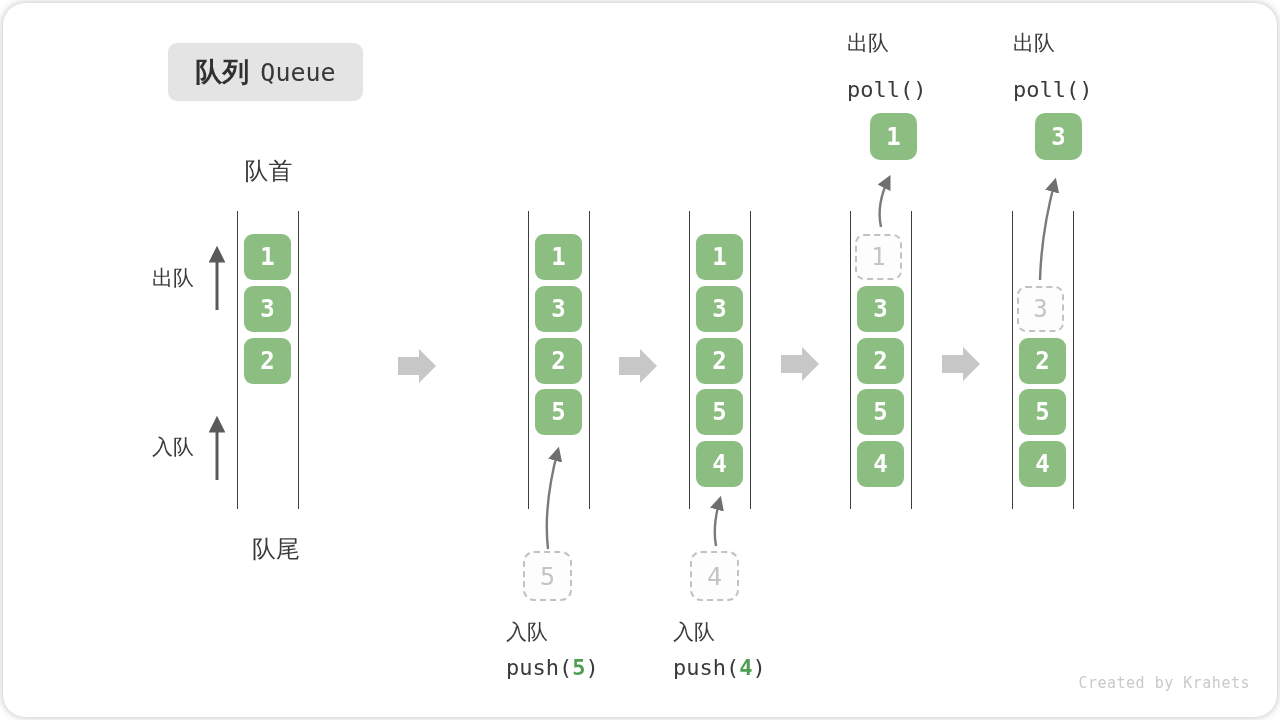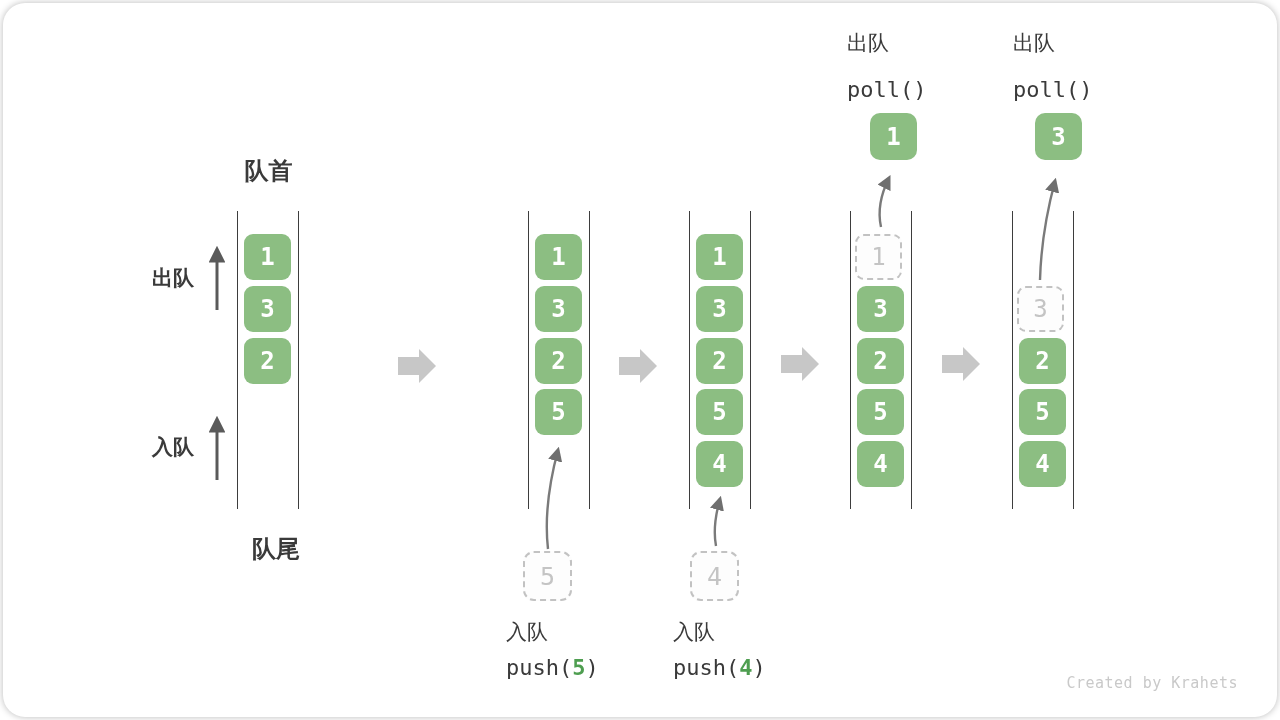--- a/index.html
+++ b/index.html
@@ -26,21 +26,21 @@
   .overlay{position:absolute;left:0;top:0;width:1280px;height:720px;pointer-events:none;}
 
   .title-badge{
     position:absolute;left:168px;top:43px;width:195px;height:58px;
     background:var(--badge-bg);border-radius:9px;
     display:flex;align-items:center;justify-content:center;gap:11px;
   }
   .title-zh{font-size:27px;font-weight:700;color:#303030;}
   .title-en{font-family:"DejaVu Sans Mono",monospace;font-size:25px;color:#383838;}
 
-  .lbl{position:absolute;color:var(--label-dark);font-weight:700;white-space:nowrap;}
+  .lbl{position:absolute;color:var(--label-dark);font-weight:400;white-space:nowrap;}
   .lbl-front{left:237px;top:155px;width:63px;text-align:center;font-size:24px;}
   .lbl-rear{left:237px;top:533px;width:63px;text-align:right;font-size:24px;}
   .lbl-dequeue{left:152px;top:264px;font-size:21px;}
   .lbl-enqueue{left:152px;top:433px;font-size:21px;}
 
   .queue-column{
     position:absolute;top:211px;height:298px;width:60px;
     border-left:1.6px solid var(--line-dark);
     border-right:1.6px solid var(--line-dark);
   }
@@ -79,21 +79,21 @@
   .caption .action{font-size:21px;font-weight:500;color:var(--label-dark);}
   .caption .code{margin-top:9px;font-family:"DejaVu Sans Mono",monospace;font-size:22px;color:var(--label-dark);}
   .caption .code .arg{color:var(--arg-green);font-weight:700;}
 
   .poll-ann{position:absolute;top:29px;white-space:nowrap;}
   .poll-ann-3{left:847px;} .poll-ann-4{left:1013px;}
   .poll-ann .action{font-size:21px;font-weight:500;color:var(--label-dark);}
   .poll-ann .code{margin-top:20px;font-family:"DejaVu Sans Mono",monospace;font-size:22px;color:var(--label-dark);}
 
   .watermark{
-    position:absolute;right:42px;top:674px;
+    position:absolute;right:30px;top:674px;
     font-family:"DejaVu Sans Mono",monospace;font-size:15px;letter-spacing:0.5px;
     color:var(--watermark);
   }
 </style>
 </head>
 <body>
 
 <div class="stage-root">
   <div class="card"></div>
 
@@ -120,20 +120,24 @@
       <path d="M881,227 C877,209 882,192 889,178" marker-end="url(#ah-curve)"></path>
       <path d="M1040,280 C1041,244 1047,211 1055,181" marker-end="url(#ah-curve)"></path>
     </g>
 
     <g fill="none" stroke="#5A5A5A" stroke-width="3">
       <path d="M217,310 L217,250" marker-end="url(#ah-dark)"></path>
       <path d="M217,480 L217,420" marker-end="url(#ah-dark)"></path>
     </g>
   </svg>
 
+  <div class="title-badge">
+    <span class="title-zh">队列</span>
+    <span class="title-en">Queue</span>
+  </div>
 
   <div class="lbl lbl-front">队首</div>
   <div class="lbl lbl-rear">队尾</div>
   <div class="lbl lbl-dequeue">出队</div>
   <div class="lbl lbl-enqueue">入队</div>
 
   <div class="queue-column col-0">
       <div class="qbox" style="top: 23px;">1</div>
       <div class="qbox" style="top: 75px;">3</div>
       <div class="qbox" style="top: 127px;">2</div>

